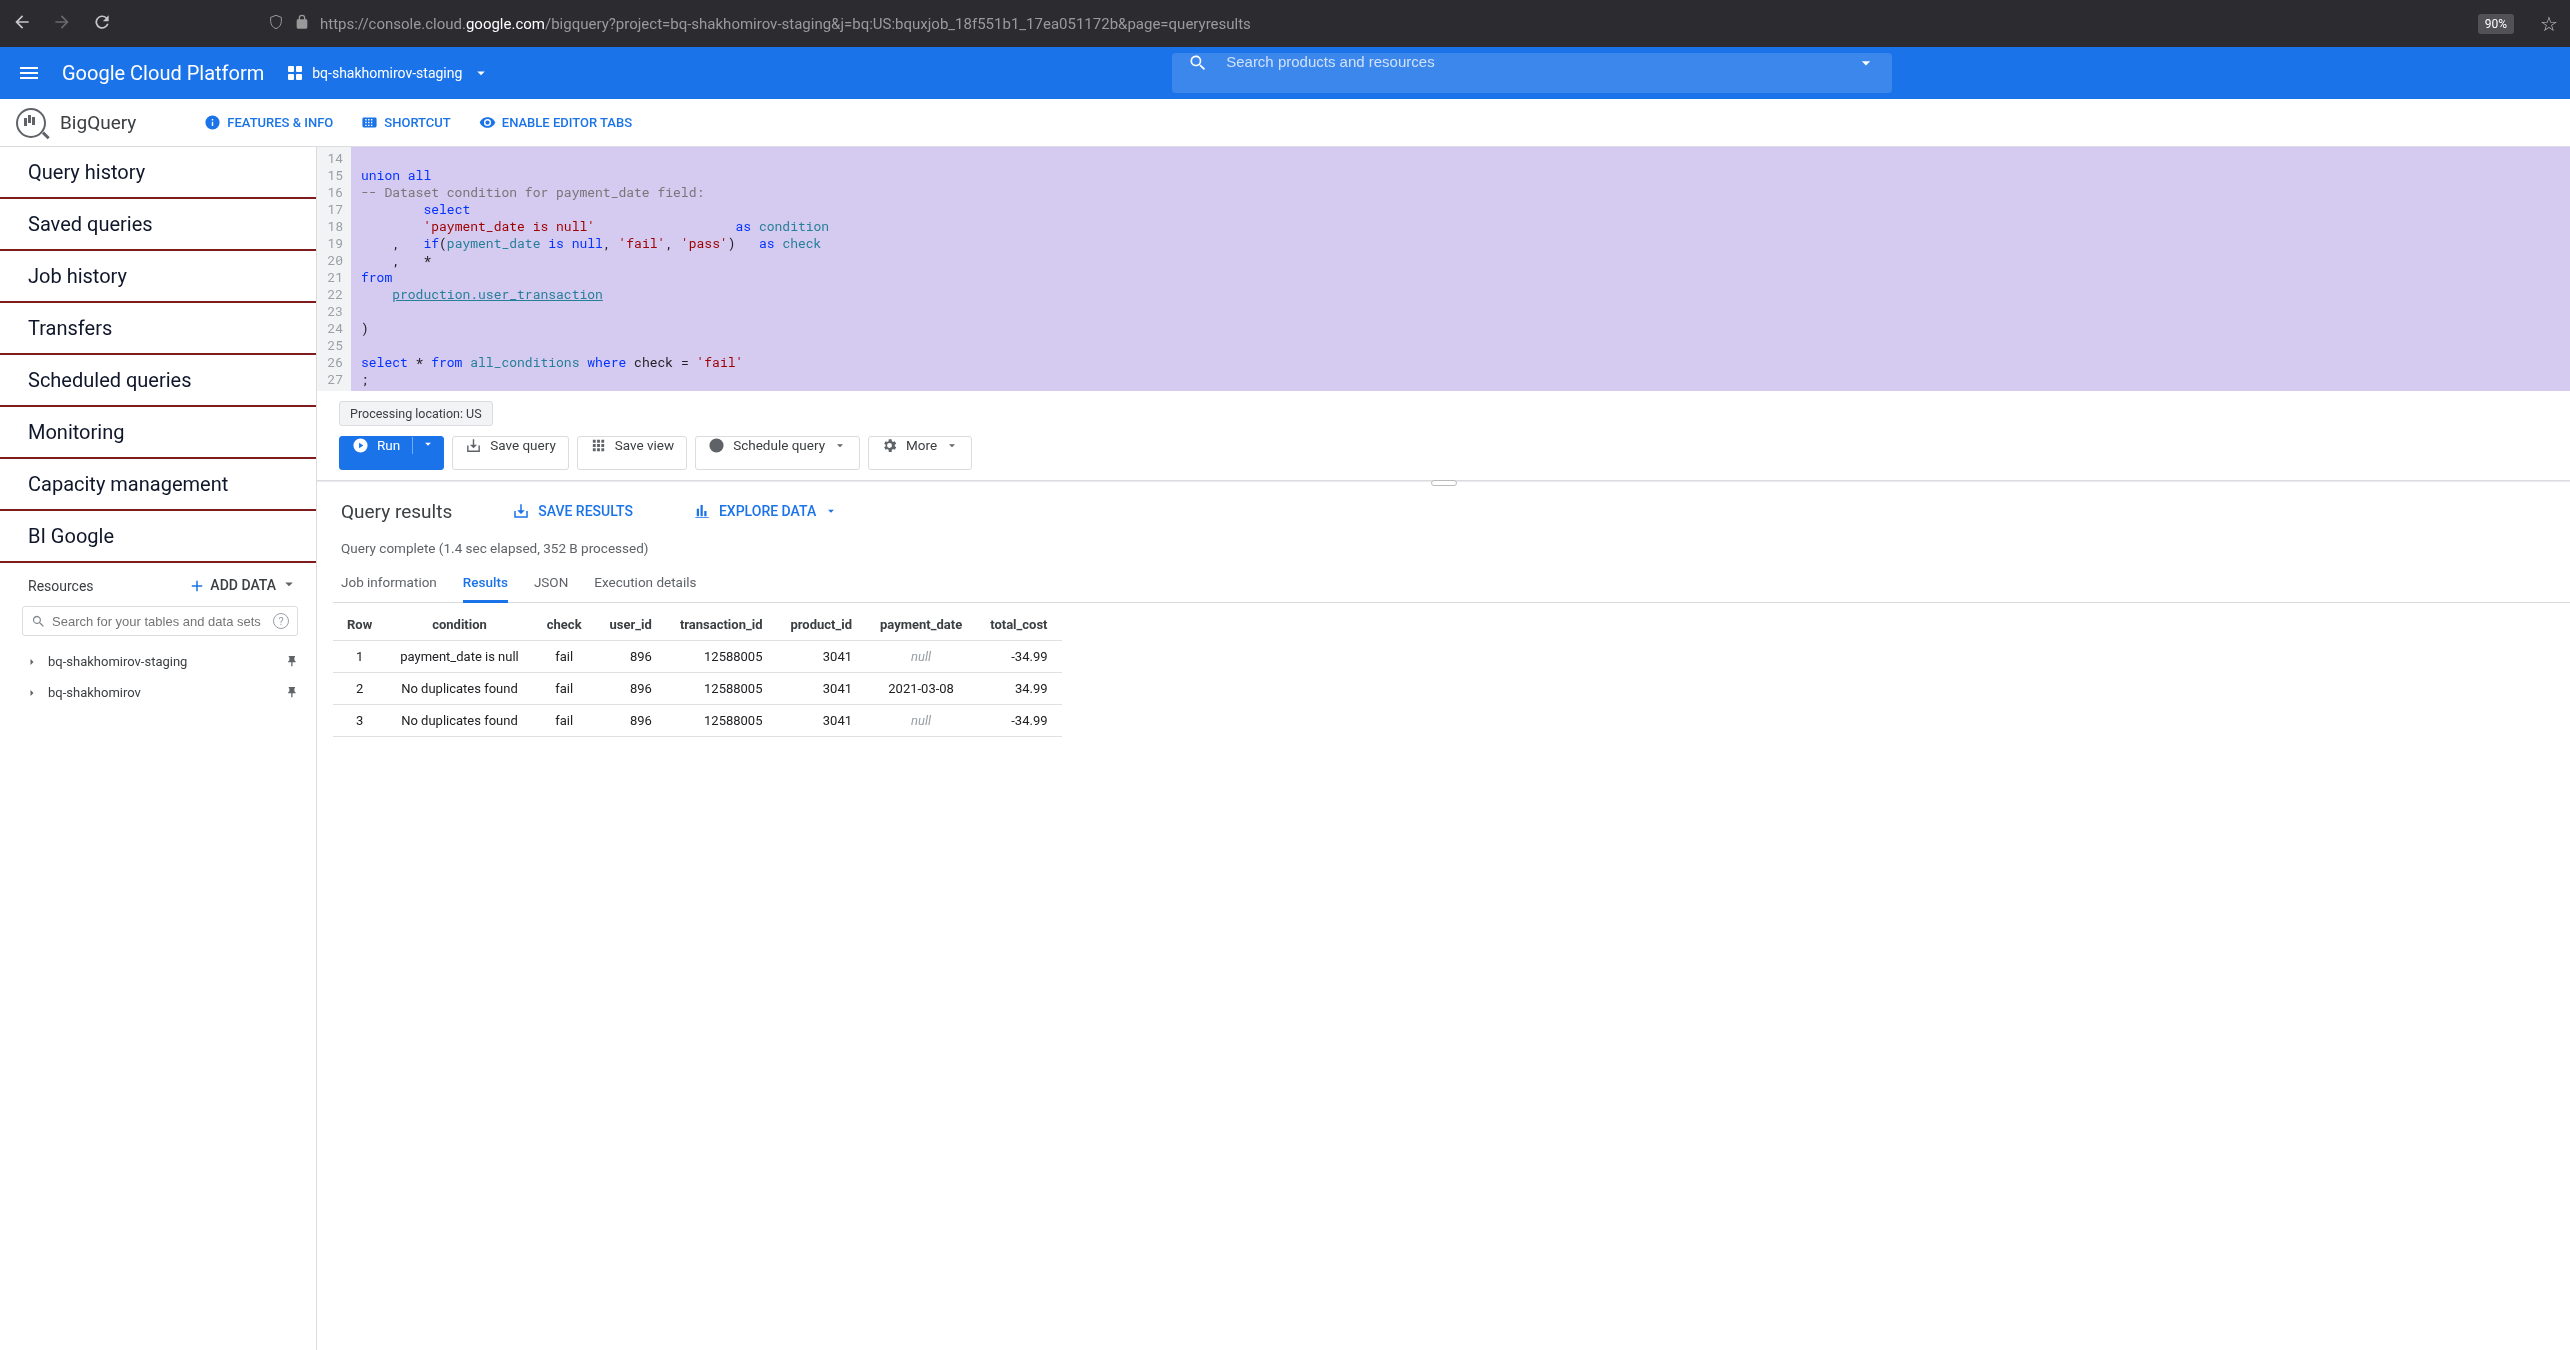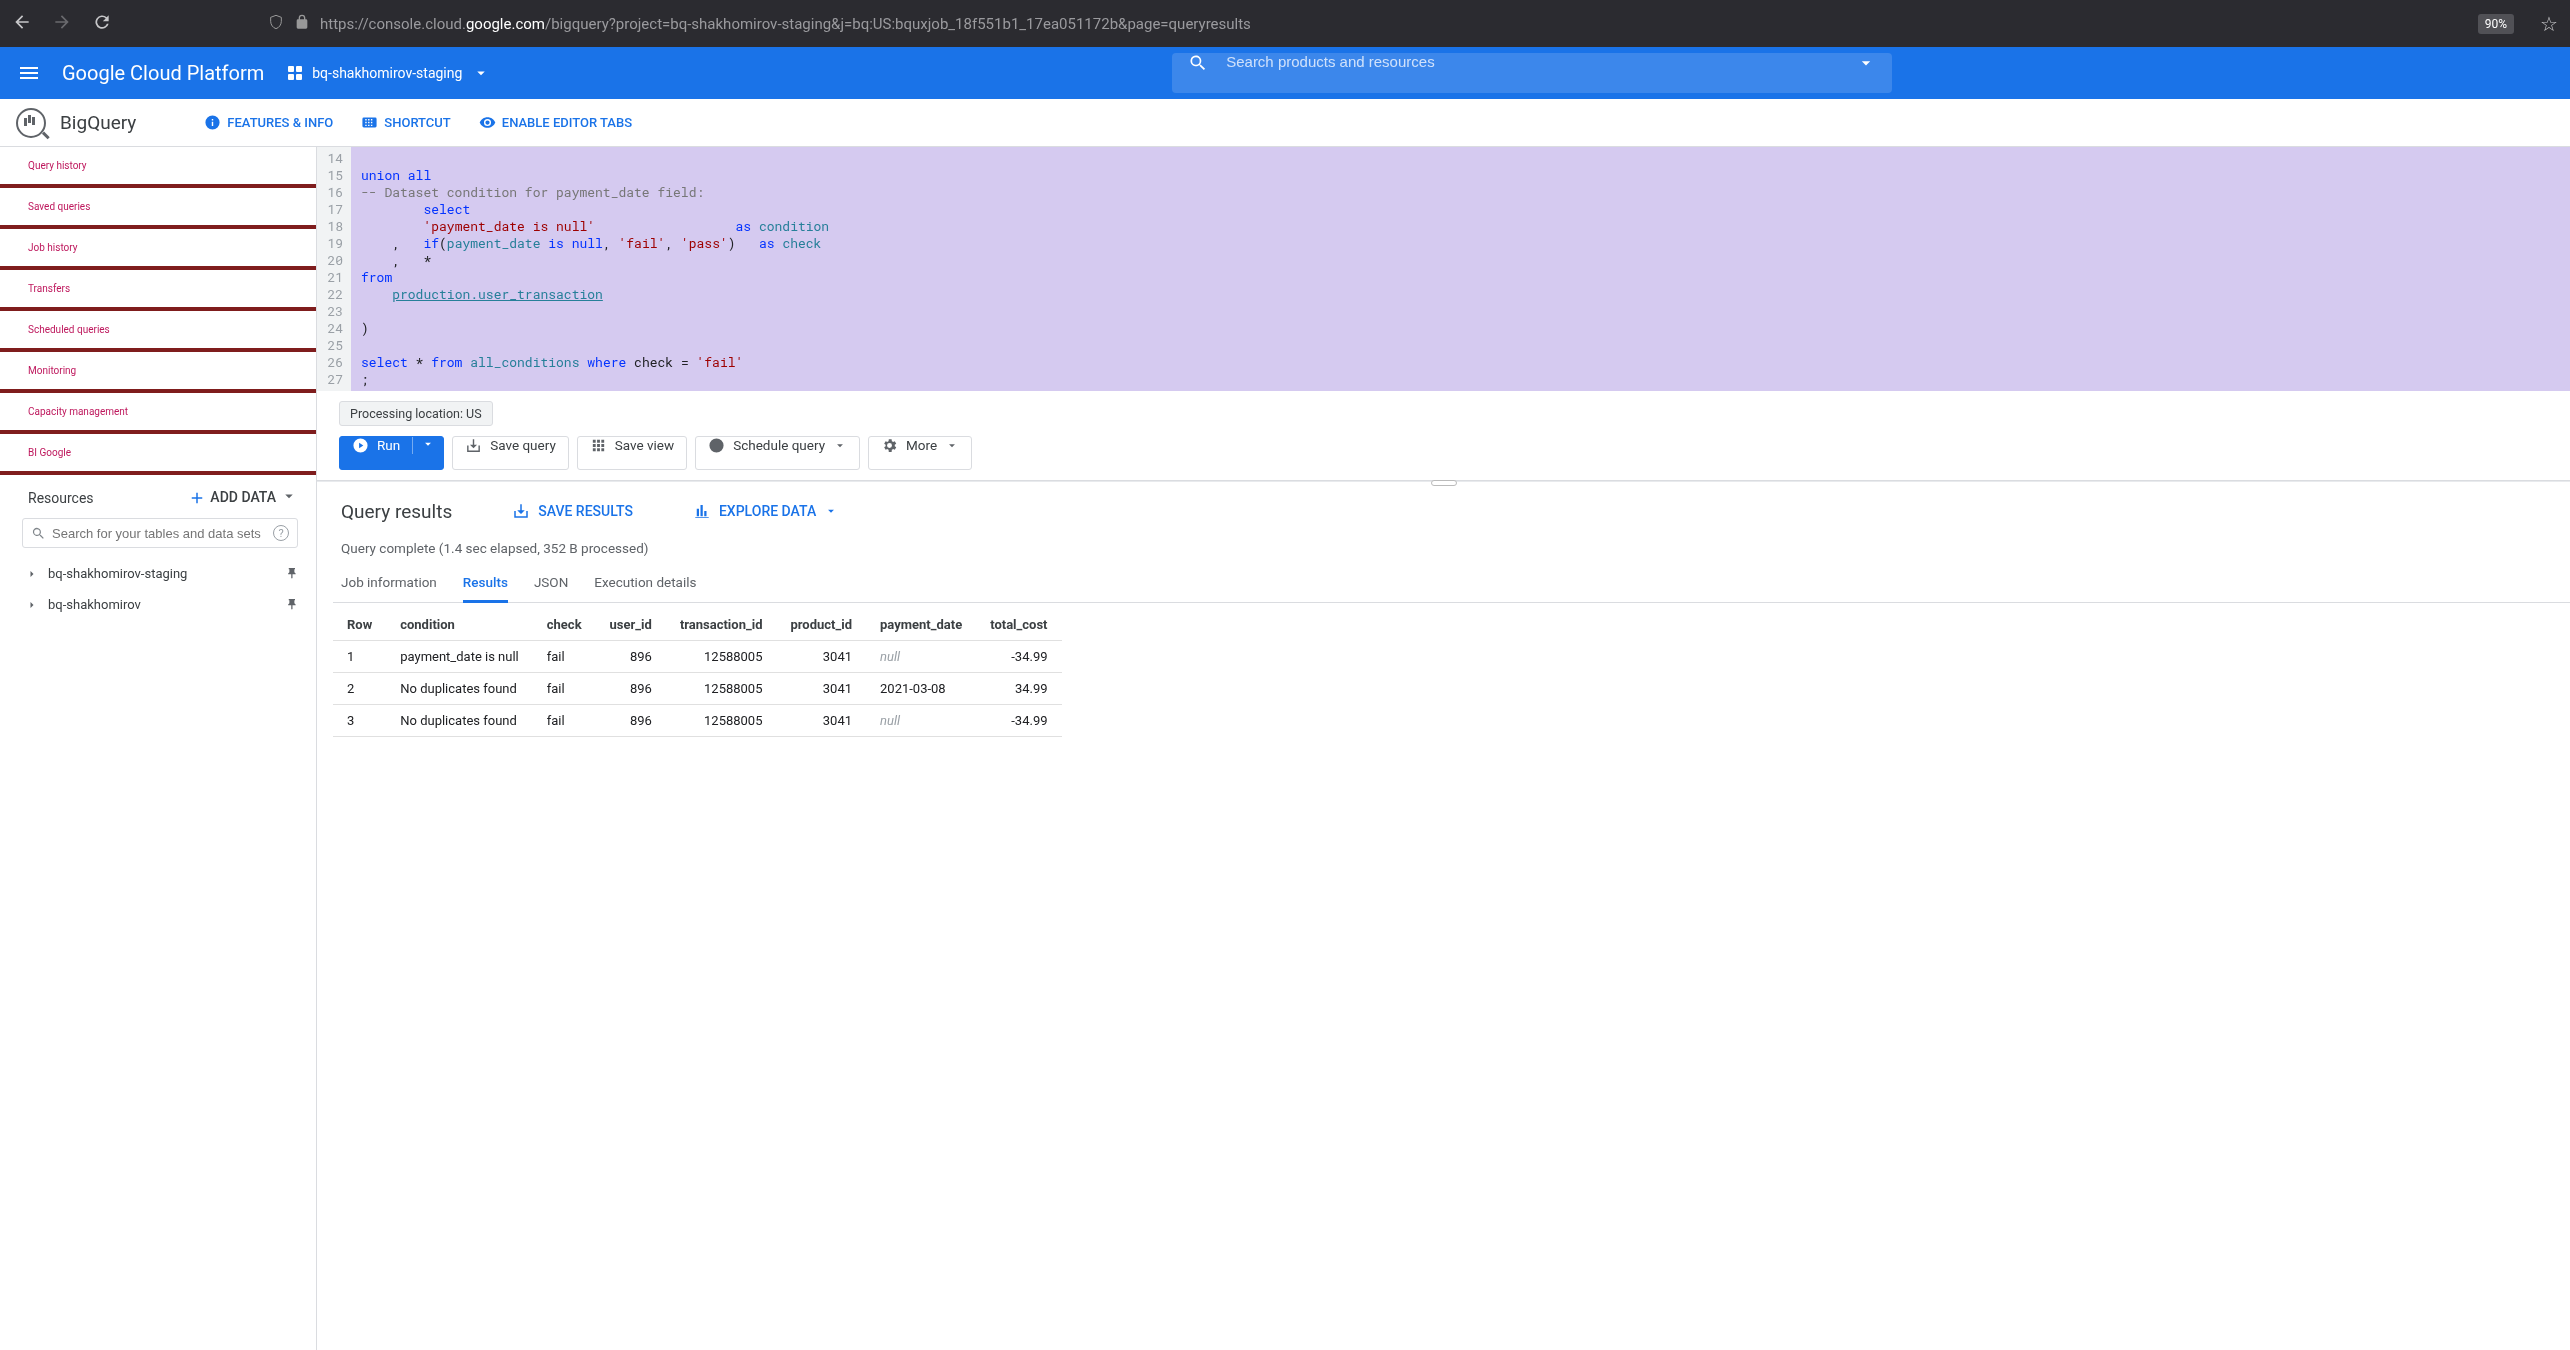--- a/index.html
+++ b/index.html
@@ -30,21 +30,21 @@
 .sub-header{height:48px;border-bottom:1px solid #dadce0;display:flex;align-items:center;padding:0 16px;gap:28px}
 .bq-logo{display:flex;align-items:center;gap:14px}
 .bq-logo .ic{width:30px;height:30px;border:2.5px solid #5f6368;border-radius:50%;position:relative}
 .bq-logo .ic::after{content:"";position:absolute;width:8px;height:2.5px;background:#5f6368;right:-6px;bottom:-1px;transform:rotate(45deg)}
 .bq-logo .ic::before{content:"";position:absolute;left:6px;top:8px;width:3px;height:8px;background:#5f6368;box-shadow:4px -3px 0 0 #5f6368,8px -1px 0 0 #5f6368}
 .bq-title{font-size:19px;color:#3c4043}
 .sub-link{display:flex;align-items:center;gap:6px;color:#1a73e8;font-size:13px;font-weight:500;cursor:pointer}
 .sub-link svg{fill:#1a73e8;width:17px;height:17px}
 .main-area{display:flex;height:calc(100vh - 147px)}
 .sidebar{width:317px;border-right:1px solid #dadce0;display:flex;flex-direction:column;overflow:auto}
-.nav-item{padding:13px 28px;font-size:10px;color:#be185d;border-bottom:4px solid #7f1d1d;cursor:pointer}
+.nav-item{padding:13px 28px;font-size:20px;color:#0f172a;border-bottom:2px solid #7f1d1d;cursor:pointer}
 .res-head{display:flex;align-items:center;justify-content:space-between;padding:12px 18px 10px 28px}
 .res-head span:first-child{font-size:14px;color:#3c4043}
 .add-data{display:flex;gap:4px;color:#1a73e8;font-size:13px;font-weight:500;cursor:pointer}
 .add-data svg{fill:#1a73e8}
 .small-drop svg{fill:#5f6368;width:18px;height:18px}
 .res-search{margin:0 18px 10px 22px;height:30px;border:1px solid #dadce0;border-radius:3px;display:flex;align-items:center;padding:0 8px;gap:6px;color:#80868b}
 .res-search svg{fill:#80868b;width:15px;height:15px}
 .res-search input{border:none;outline:none;flex:1;font-size:13px}
 .res-search .q{width:16px;height:16px;border:1.5px solid #9aa0a6;border-radius:50%;font-size:11px;display:flex;align-items:center;justify-content:center;color:#9aa0a6}
 .tree-item{display:flex;align-items:center;padding:8px 16px 8px 26px;font-size:13px;color:#3c4043;cursor:pointer;justify-content:space-between}
@@ -79,21 +79,21 @@
 .results-area{padding:0 0 0 16px}
 .qr-head{display:flex;align-items:center;gap:60px;height:50px}
 .qr-head h2{font-size:19px;font-weight:400;color:#3c4043;padding-left:8px}
 .qr-btn{display:flex;align-items:center;gap:8px;color:#1a73e8;font-size:14px;font-weight:500;cursor:pointer}
 .qr-btn svg{fill:#1a73e8;width:18px;height:18px}
 .status{font-size:13.5px;color:#5f6368;padding:4px 8px 8px}
 .tabs{display:flex;gap:26px;border-bottom:1px solid #dadce0;padding:0 8px}
 .tab{padding:10px 0;font-size:13.5px;color:#5f6368;cursor:pointer;border-bottom:3px solid transparent;margin-bottom:-1px}
 .tab.act{color:#1a73e8;border-bottom-color:#1a73e8;font-weight:500}
 table{border-collapse:collapse;margin:6px 0}
-th,td{padding:8px 14px;font-size:13px;border-bottom:1px solid #e0e0e0;text-align:left}
+th,td{padding:8px 14px;font-size:13px;border-bottom:1px solid #e0e0e0;text-align:center}
 th{font-weight:700;color:#3c4043}
 td.n{text-align:right}
 td.null{color:#9aa0a6;font-style:italic}
 .sub-links-wrap{display:flex;gap:28px;margin-left:40px}
 </style>
 </head>
 <body>
 
 <div class="browser-bar">
   <div class="browser-nav">

